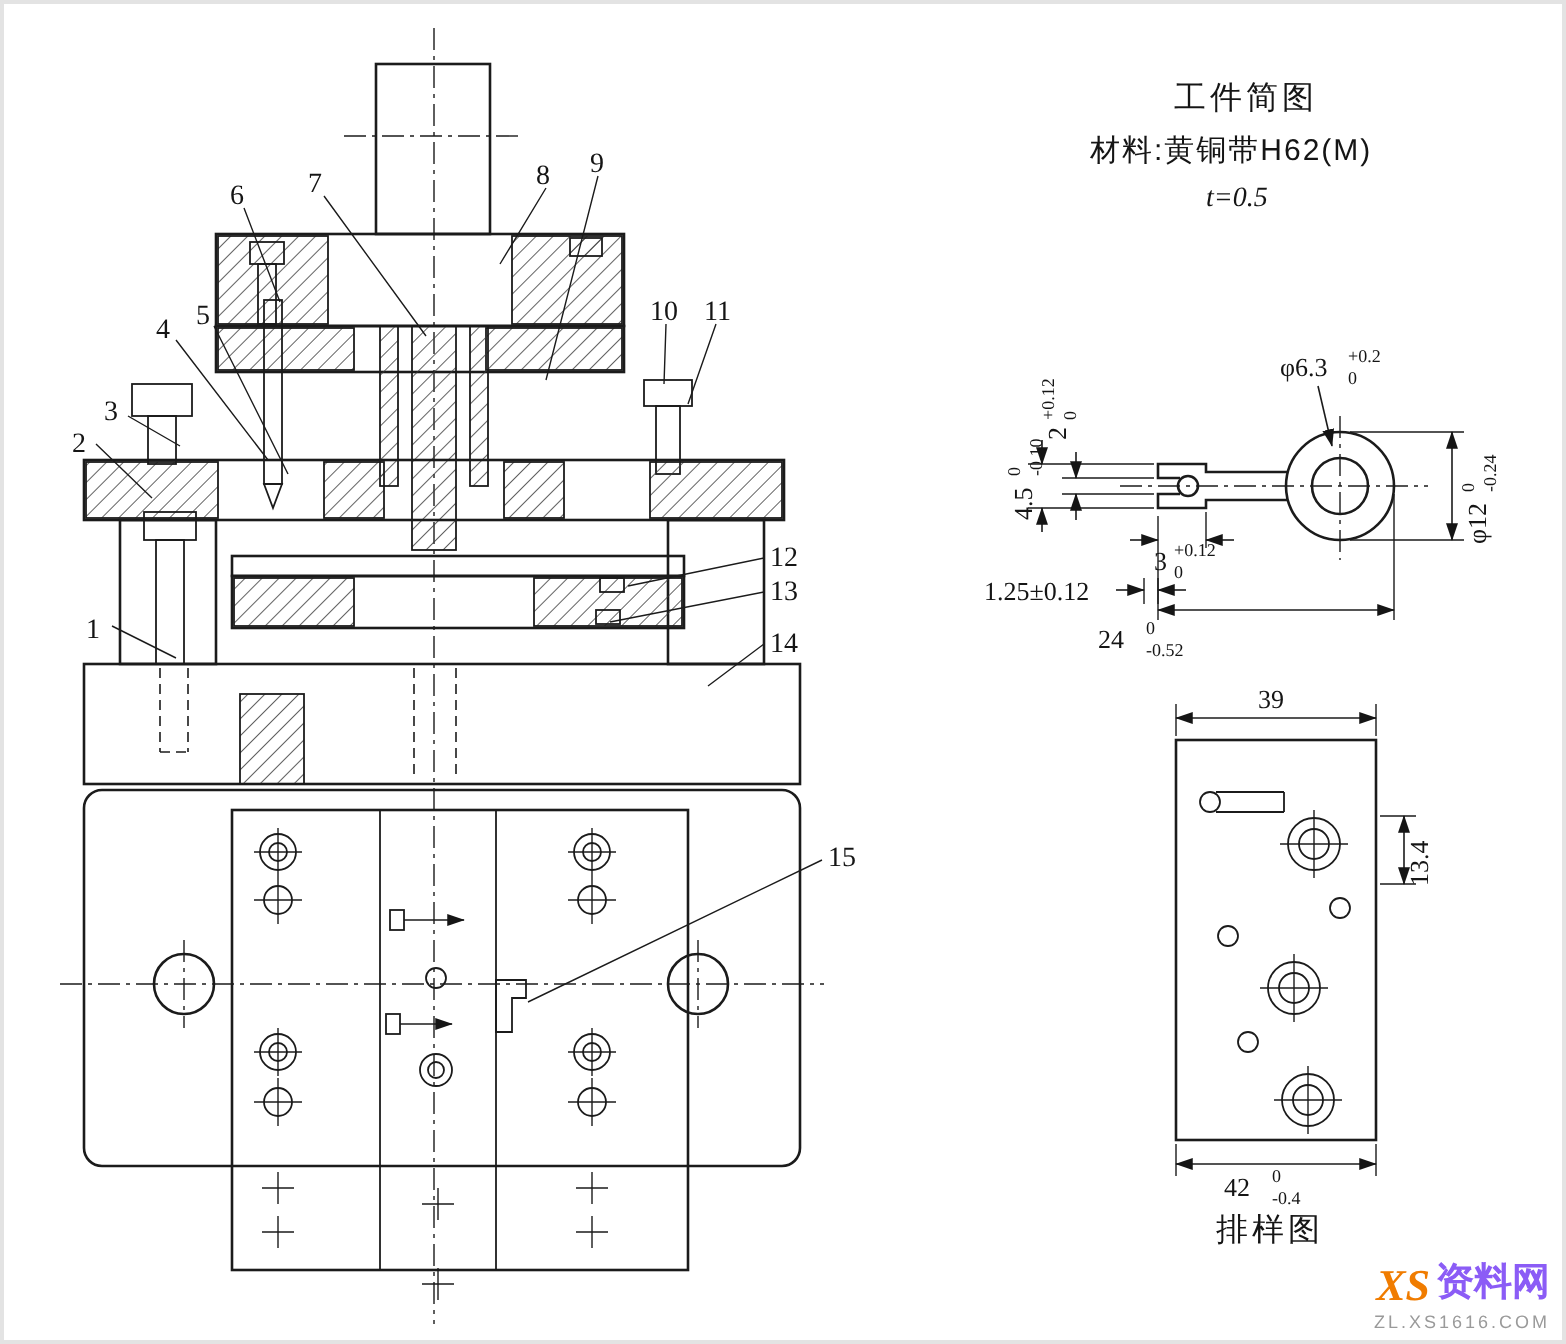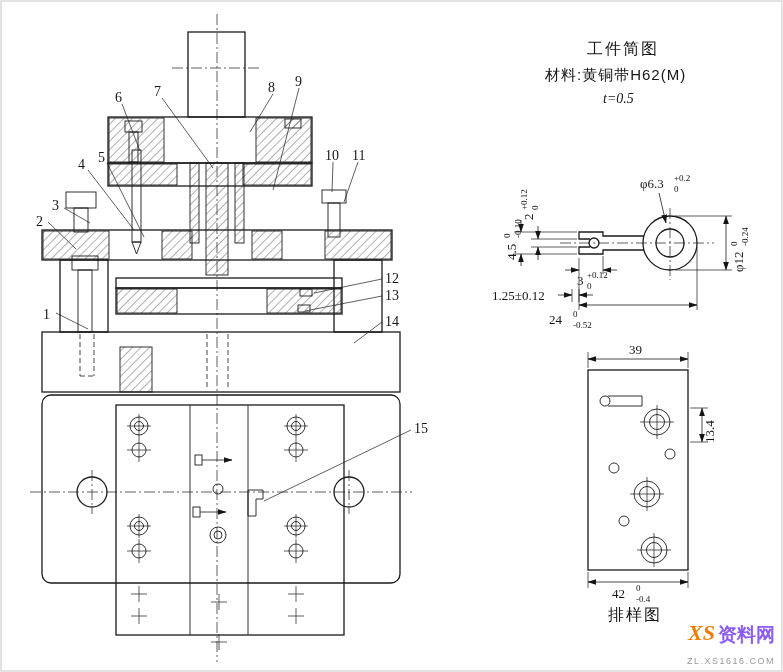--- a/index.html
+++ b/index.html
@@ -16,25 +16,25 @@
   .dim  {fill:none;stroke:#1b1b1b;stroke-width:0.8;}
   .ext  {fill:none;stroke:#1b1b1b;stroke-width:0.7;}
   .num  {font-size:14px;}
   .dimtxt{font-size:13px;}
   .tol  {font-size:9px;}
   .cjk  {font-size:16px;font-family:"Liberation Sans","DejaVu Sans",sans-serif;letter-spacing:2px;}
   .cjk2 {font-size:15px;font-family:"Liberation Sans","DejaVu Sans",sans-serif;letter-spacing:1px;}
   .ital {font-style:italic;font-size:14px;}
   .watermark{position:absolute;right:6px;bottom:4px;text-align:right;
              font-family:"Liberation Sans","DejaVu Sans",sans-serif;}
-  .wm-top{display:flex;align-items:flex-end;justify-content:flex-end;gap:3px;line-height:1;}
+  .wm-top{display:flex;align-items:flex-start;justify-content:flex-end;gap:3px;line-height:1;}
   .wm-logo{color:#f07c00;font-style:italic;font-weight:bold;font-size:22px;
            font-family:"Liberation Serif","DejaVu Serif",serif;}
   .wm-name{color:#8b5cf6;font-weight:bold;font-size:19px;}
-  .wm-url{color:#9a9a9a;font-size:9px;letter-spacing:1.5px;margin-top:12px;}
+  .wm-url{color:#9a9a9a;font-size:9px;letter-spacing:1.5px;margin-top:2px;}
 </style>
 </head>
 <body>
 
 <div class="frame">
 <svg width="783" height="672" viewBox="0 0 783 672">
   <defs>
     <pattern id="hatch" patternUnits="userSpaceOnUse" width="6" height="6" patternTransform="rotate(45)">
       <line x1="0" y1="0" x2="0" y2="6" stroke="#3a3a3a" stroke-width="0.8"></line>
     </pattern>

